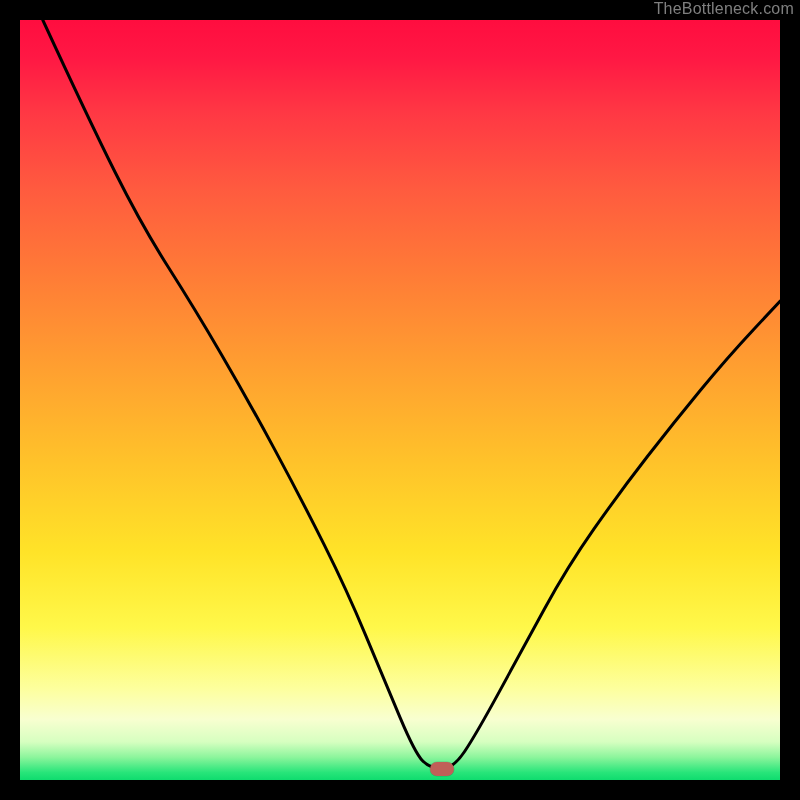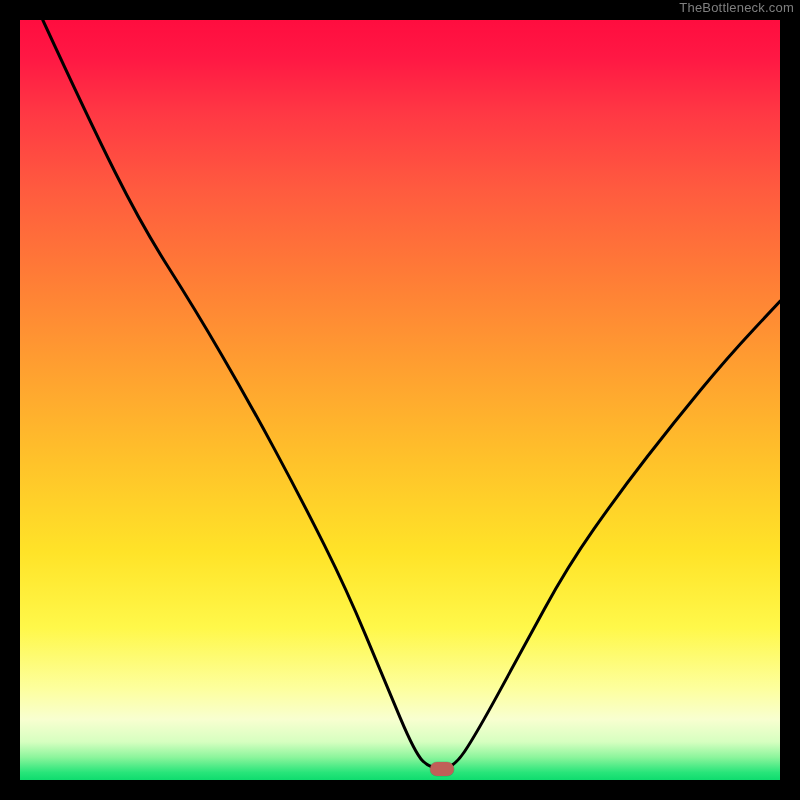--- a/index.html
+++ b/index.html
@@ -58,21 +58,21 @@
     background: #c06058;
     border-radius: 7px;
     transform: translate(-50%, -50%);
     box-shadow: 0 0 0 0.5px rgba(0,0,0,0.15);
   }
   .attribution {
     position: absolute;
     top: 0px;
     right: 6px;
     color: #7f7f7f;
-    font-size: 13px;
+    font-size: 16px;
     font-weight: 400;
     letter-spacing: 0.2px;
     user-select: none;
   }
 </style>
 </head>
 <body>
 
 <div class="frame">
 

